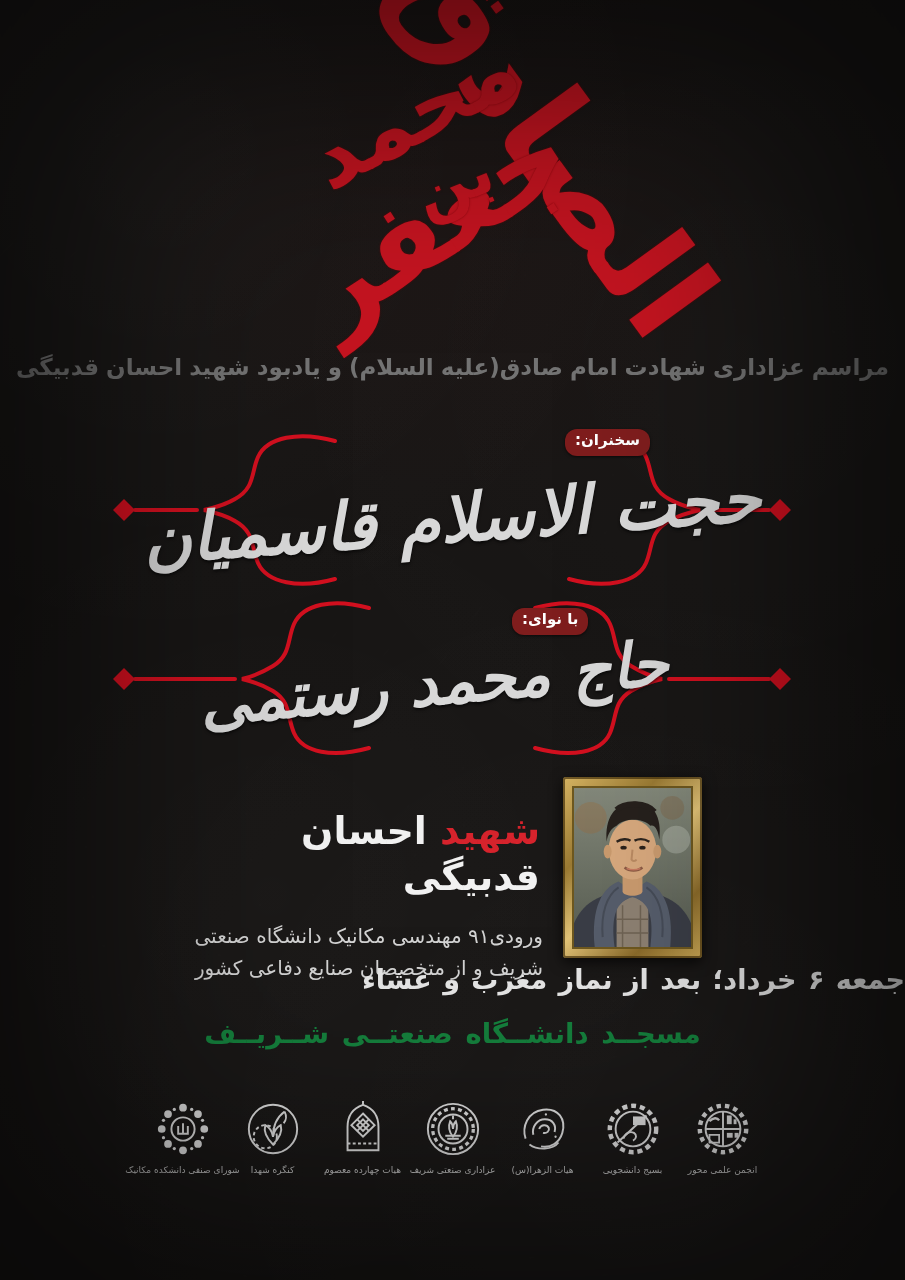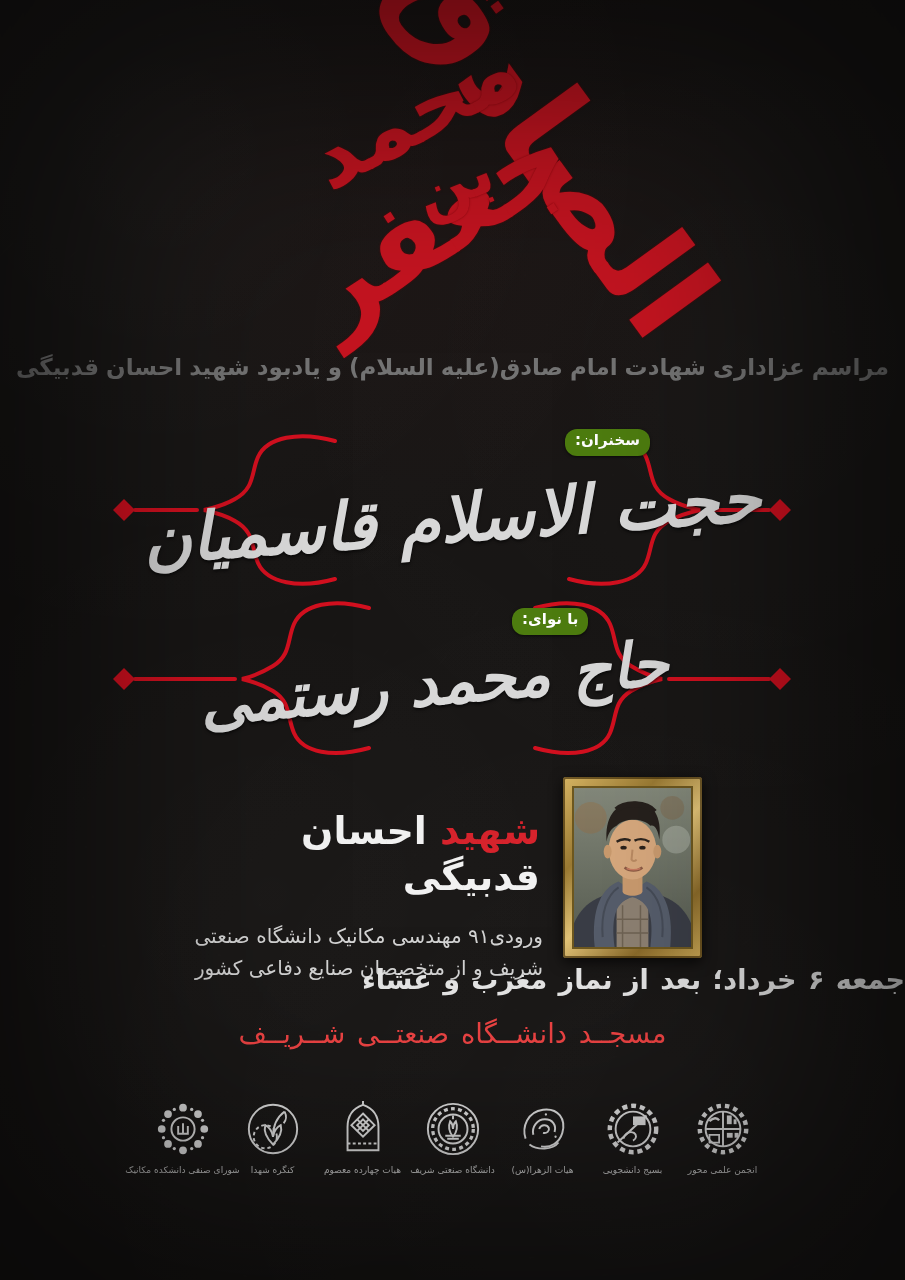--- a/index.html
+++ b/index.html
@@ -58,21 +58,21 @@
     font-size:23px;font-weight:bold;color:#737373;
     letter-spacing:0;word-spacing:-1px;
   }
 
   
   .frame-svg{position:absolute;left:107px;width:690px;height:166px;}
   .frame1{top:427px;}
   .frame2{top:594px;}
   .tag-label{
     position:absolute;
-    background:#4d7c0f;color:#fff;
+    background:#7f1d1d;color:#fff;
     font-size:15px;font-weight:bold;
     padding:2px 10px 5px;border-radius:12px;
     line-height:1.3;
     box-shadow:0 1px 3px rgba(0,0,0,.6);
   }
   .tag1{left:565px;top:429px;}
   .tag2{left:512px;top:608px;}
   .big-name{
     position:absolute;left:107px;width:690px;
     display:flex;align-items:center;justify-content:center;
@@ -107,21 +107,21 @@
   }
   .photo-inner svg{display:block;width:100%;height:100%;}
 
   
   .when-line{
     position:absolute;left:0;right:0;top:964px;
     font-size:27px;font-weight:bold;color:#e5e5e5;word-spacing:2px;
   }
   .where-line{
     position:absolute;left:0;right:0;top:1017px;text-align:center;
-    font-size:27.5px;font-weight:normal;color:#ef4444;word-spacing:3px;
+    font-size:27.5px;font-weight:bold;color:#15803d;word-spacing:3px;
   }
 
   
   .logos-row{
     position:absolute;left:0;right:0;top:1100px;
     display:flex;direction:ltr;justify-content:center;align-items:center;
     gap:30px;
   }
   .logo-item{width:60px;display:flex;flex-direction:column;align-items:center;}
   .logo-item svg{width:58px;height:58px;display:block;}
@@ -289,21 +289,21 @@
       <svg viewBox="0 0 60 60">
         <g class="emblem">
           <circle cx="30" cy="30" r="26"></circle>
           <circle cx="30" cy="30" r="21" stroke-width="3.4" stroke-dasharray="4 3.4"></circle>
           <circle cx="30" cy="30" r="15"></circle>
           <path d="M30,38 C26,33 25,27 27,22 C29,24 30,27 30,30 C30,27 31,24 33,22 C35,27 34,33 30,38 Z"></path>
           <path d="M22,37 L38,37 M24,40 L36,40"></path>
           <path d="M30,20 L30,16"></path>
         </g>
       </svg>
-      <div class="logo-caption">دانشگاه صنعتی شریف</div>
+      <div class="logo-caption">عزاداری صنعتی شریف</div>
     </div>
 
     <div class="logo-item">
       <svg viewBox="0 0 60 60">
         <g class="emblem" stroke-width="2.6">
           <path d="M12,40 C8,28 14,12 30,10 C46,8 54,20 50,34 C47,44 38,50 28,48"></path>
           <path d="M20,36 C18,28 24,20 32,20 C40,20 44,26 42,33"></path>
           <path d="M26,30 C28,25 34,25 36,29 C37,32 34,35 30,34"></path>
           <path d="M16,46 C24,52 40,52 46,44"></path>
           <circle cx="33" cy="15" r="1.2" class="emblem-fill"></circle>

